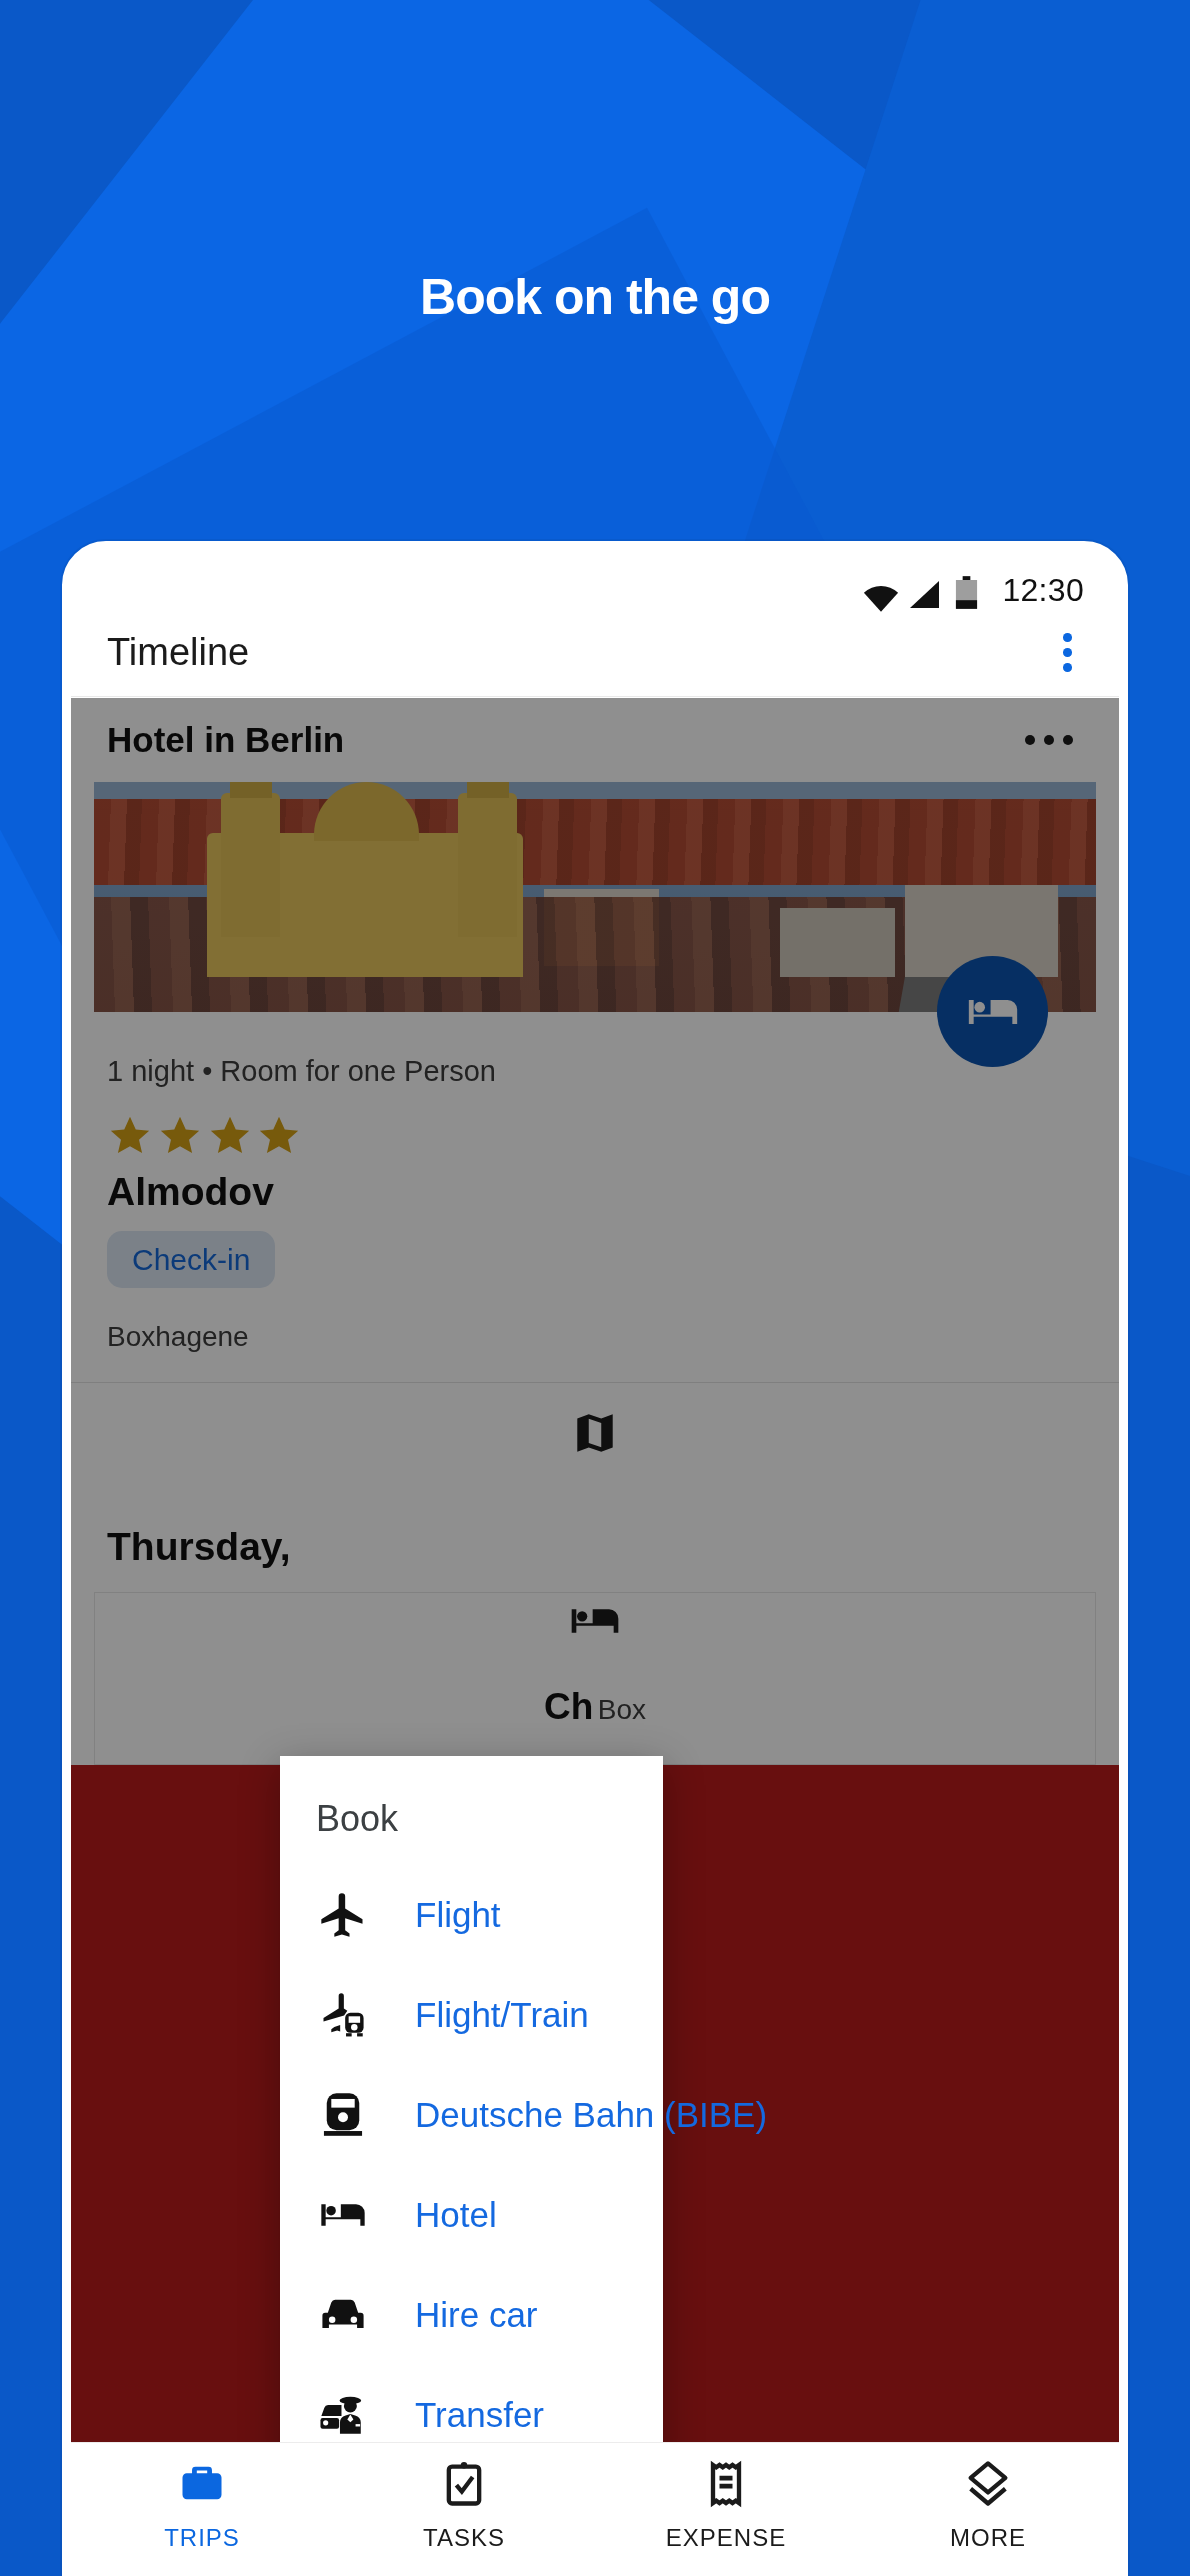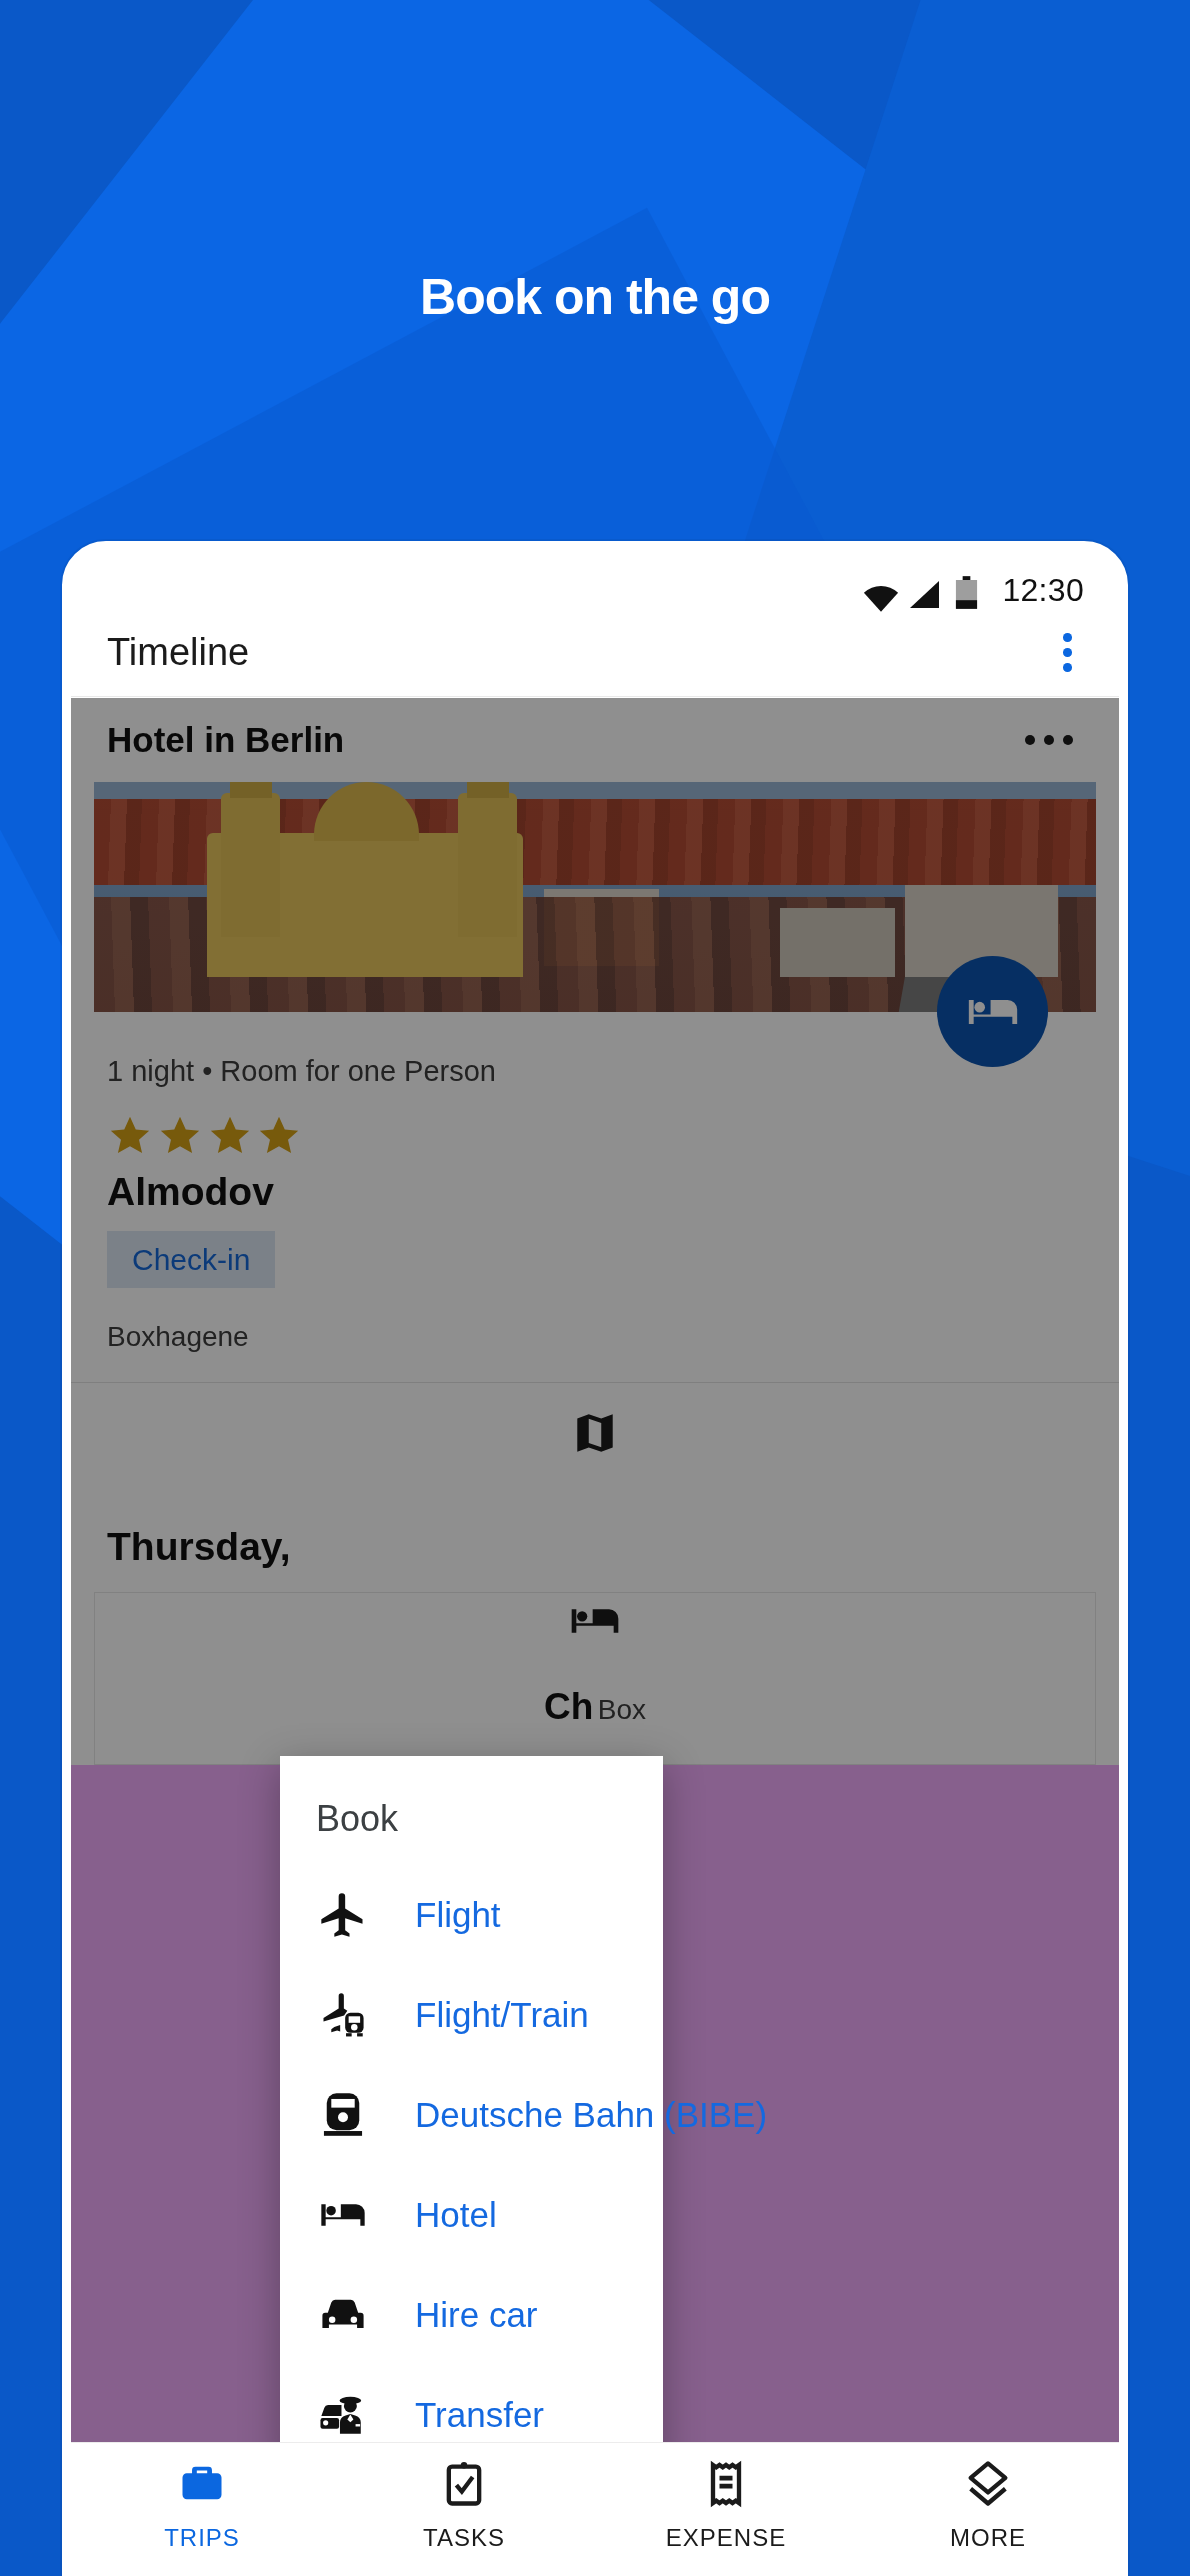--- a/index.html
+++ b/index.html
@@ -62,21 +62,21 @@
   #appbar{
     height:88px; display:flex; align-items:center; justify-content:space-between;
     padding:0 36px; background:#fff;
     border-bottom:1px solid #e9e9e9;
   }
   #appbar .title{ font-size:38px; color:#1b1b1b; font-weight:500; }
   .kebab{ display:flex; flex-direction:column; gap:6.7px; padding:7.7px 11.5px; }
   .kebab i{ width:8.6px; height:8.6px; border-radius:50%; background:#0b67e0; display:block; }
 
   
-  #content{ position:absolute; top:148px; left:0; right:0; bottom:125px; background:#f0abfc; overflow:hidden; }
+  #content{ position:absolute; top:148px; left:0; right:0; bottom:125px; background:#b91c1c; overflow:hidden; }
 
   
   #scrim{ position:absolute; inset:0; background:rgba(0,0,0,.44); z-index:5; pointer-events:none; }
 
   
   .card{
     position:absolute; left:0; right:0; top:0;
     background:#fff;
   }
   .card-head{
@@ -138,21 +138,21 @@
 
   .card-body{ padding:33px 36px 0; }
   .c-date{ font-size:39px; font-weight:bold; color:#111; letter-spacing:-0.3px; }
   .c-sub{ font-size:29px; color:#3d3d3d; margin-top:9.6px; }
   .stars{ margin-top:25px; display:flex; gap:3.8px; }
   .stars svg{ display:block; }
   .c-name{ font-size:39px; font-weight:bold; color:#111; margin-top:11.5px; white-space:nowrap; }
   .chip{
     display:inline-block; margin-top:17px;
     background:#dbe6f3; color:#1568d8;
-    font-size:30px; padding:11.5px 25px; border-radius:0;
+    font-size:30px; padding:11.5px 25px; border-radius:15px;
   }
   .c-addr{ font-size:28px; color:#3d3d3d; margin-top:33px; }
 
   .card-actions{
     margin-top:29px; height:105px; border-top:1px solid #e2e2e2;
     display:flex; align-items:center; justify-content:space-around;
   }
 
   
   .day-head{ padding:38px 36px 0; font-size:39px; font-weight:bold; color:#111; }

